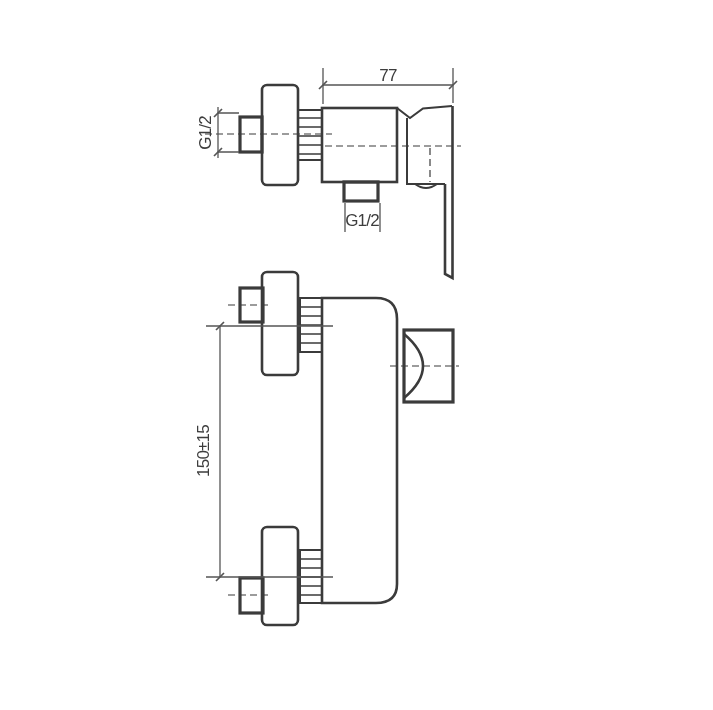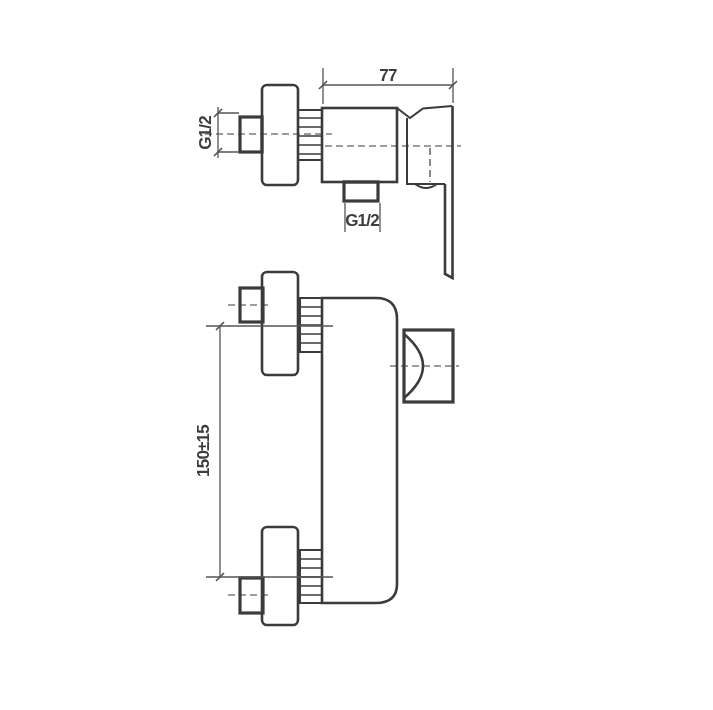--- a/index.html
+++ b/index.html
@@ -1,17 +1,17 @@
 <!DOCTYPE html>
 <html><head>
 <meta charset="utf-8">
 <style>
   html,body{margin:0;padding:0;background:#ffffff;}
   .canvas{position:relative;width:639px;height:710px;background:#ffffff;overflow:hidden;
-          font-family:"Liberation Sans", sans-serif;font-weight:bold;}
+          font-family:"Liberation Sans", sans-serif;}
   svg{display:block;}
   .s2{fill:none;stroke-width:2;stroke-linejoin:miter;stroke-linecap:butt;}
   .s25{fill:none;stroke-width:2.6;stroke-linejoin:miter;stroke-linecap:butt;}
   .s3{fill:none;stroke-width:3.2;stroke-linejoin:miter;stroke-linecap:butt;}
   .thread{fill:none;stroke-width:1.5;}
   .thin{fill:none;stroke-width:1.3;}
   .tick{fill:none;stroke-width:1.7;}
   .dash{fill:none;stroke-width:1.2;stroke-dasharray:7 4;}
   text.lbl{stroke:none;font-family:"Liberation Sans", sans-serif;
            font-size:17px;letter-spacing:-0.8px;}

